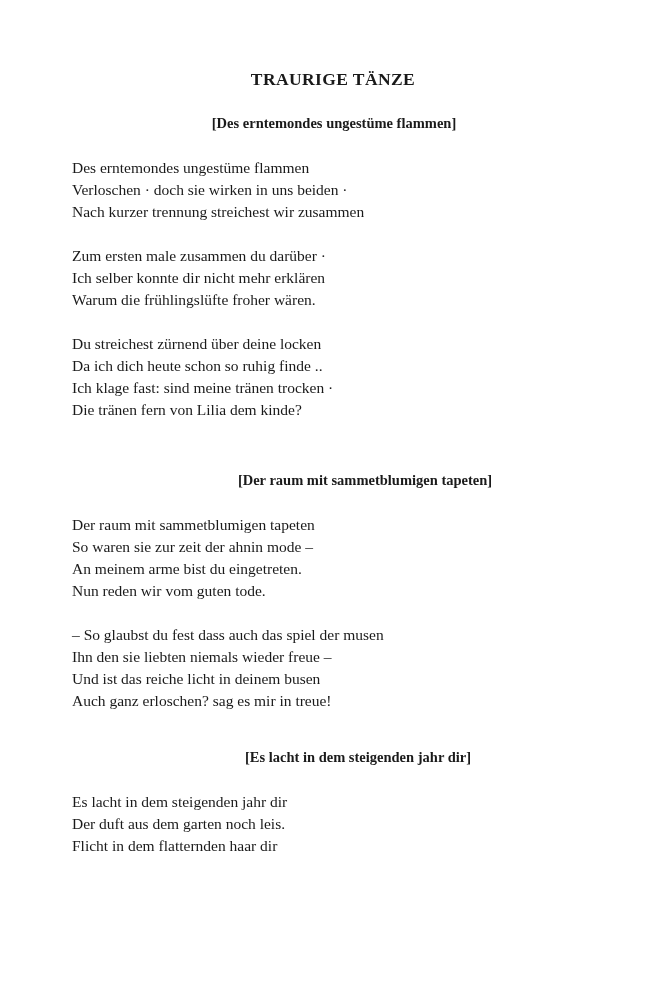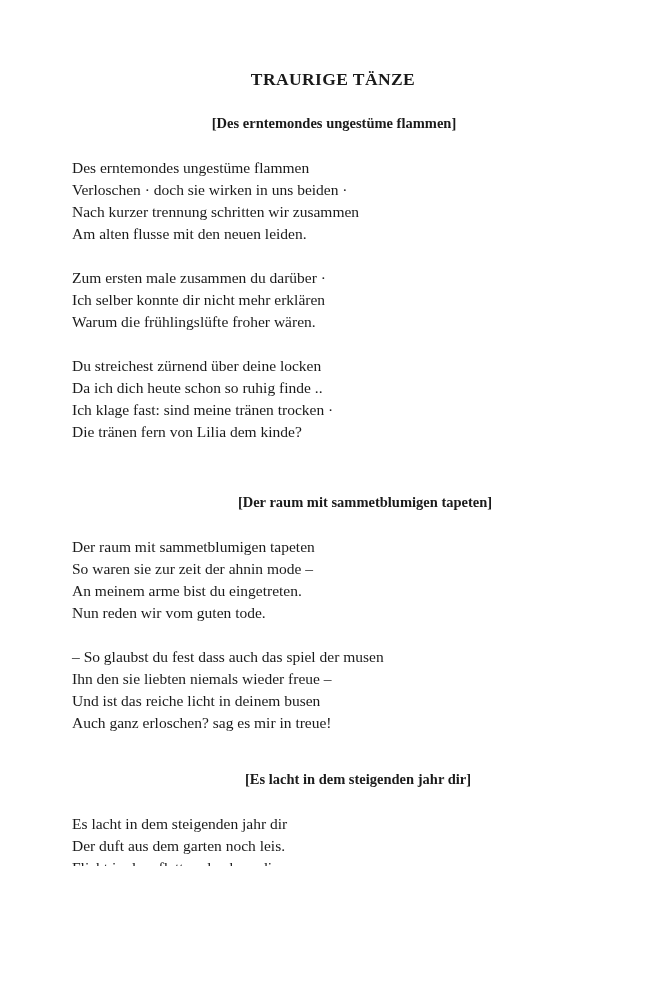--- a/index.html
+++ b/index.html
@@ -80,22 +80,21 @@
 <div class="page">
   <div class="content">
 
     <h1 class="main-title">TRAURIGE TÄNZE</h1>
 
     <section class="poem">
       <h2 class="poem-title t1">[Des erntemondes ungestüme flammen]</h2>
       <div class="stanza first">
         <p class="line">Des erntemondes ungestüme flammen</p>
         <p class="line">Verloschen · doch sie wirken in uns beiden ·</p>
-        <p class="line">Nach kurzer trennung schritten wir zusammen</p>
-        <p class="line">Am alten flusse mit den neuen leiden.</p>
+        <p class="line">Nach kurzer trennung streichest wir zusammen</p>
       </div>
       <div class="stanza">
         <p class="line">Zum ersten male zusammen du darüber ·</p>
         <p class="line">Ich selber konnte dir nicht mehr erklären</p>
         <p class="line">Warum die frühlingslüfte froher wären.</p>
       </div>
       <div class="stanza">
         <p class="line">Du streichest zürnend über deine locken</p>
         <p class="line">Da ich dich heute schon so ruhig finde ..</p>
         <p class="line">Ich klage fast: sind meine tränen trocken ·</p>

